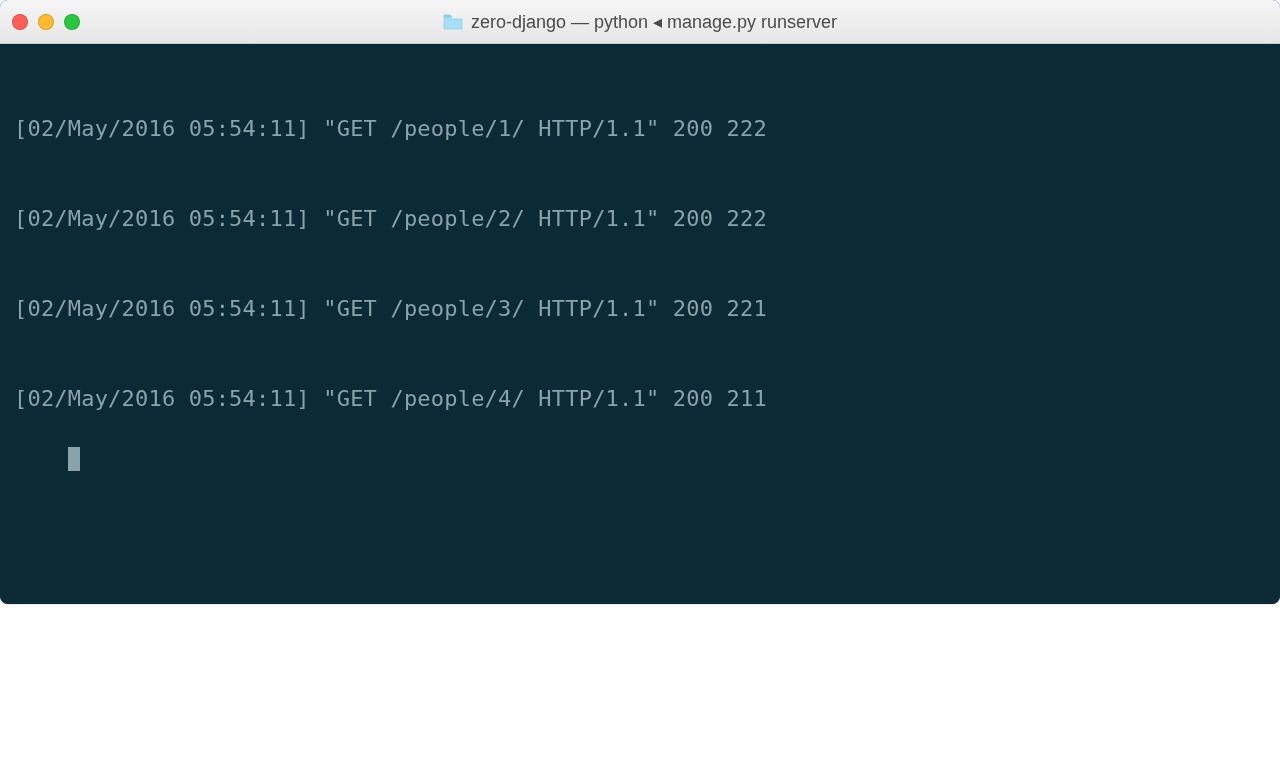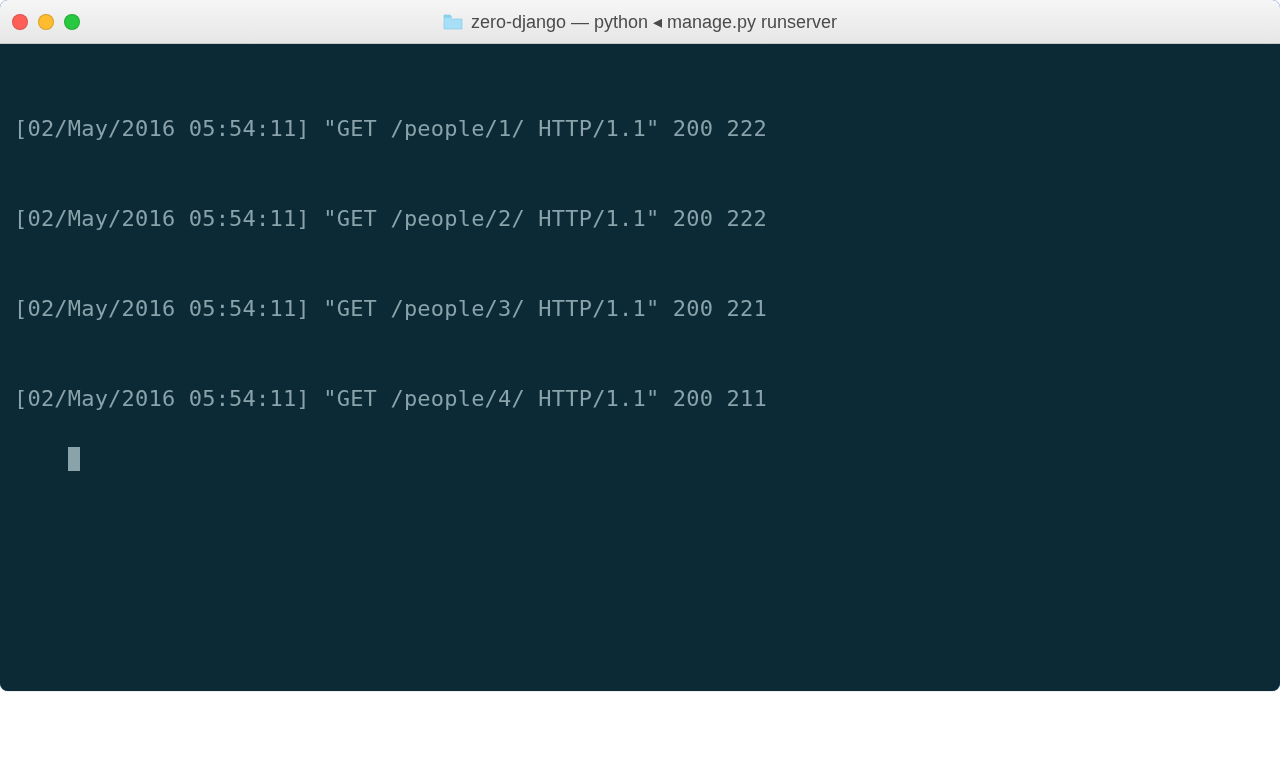--- a/index.html
+++ b/index.html
@@ -5,21 +5,21 @@
   * { margin: 0; padding: 0; box-sizing: border-box; }
   body {
     width: 1280px;
     height: 780px;
     font-family: -apple-system, BlinkMacSystemFont, "Helvetica Neue", sans-serif;
     background: #fff;
     overflow: hidden;
   }
   .window {
     width: 1280px;
-    height: 691px;
+    height: 604px;
     border-radius: 8px;
     overflow: hidden;
     box-shadow: 0 0 0 1px rgba(0,0,0,0.08);
     display: flex;
     flex-direction: column;
     background: #1d4ed8;
   }
   .titlebar {
     height: 44px;
     background: linear-gradient(#f6f6f6, #e6e6e6);

